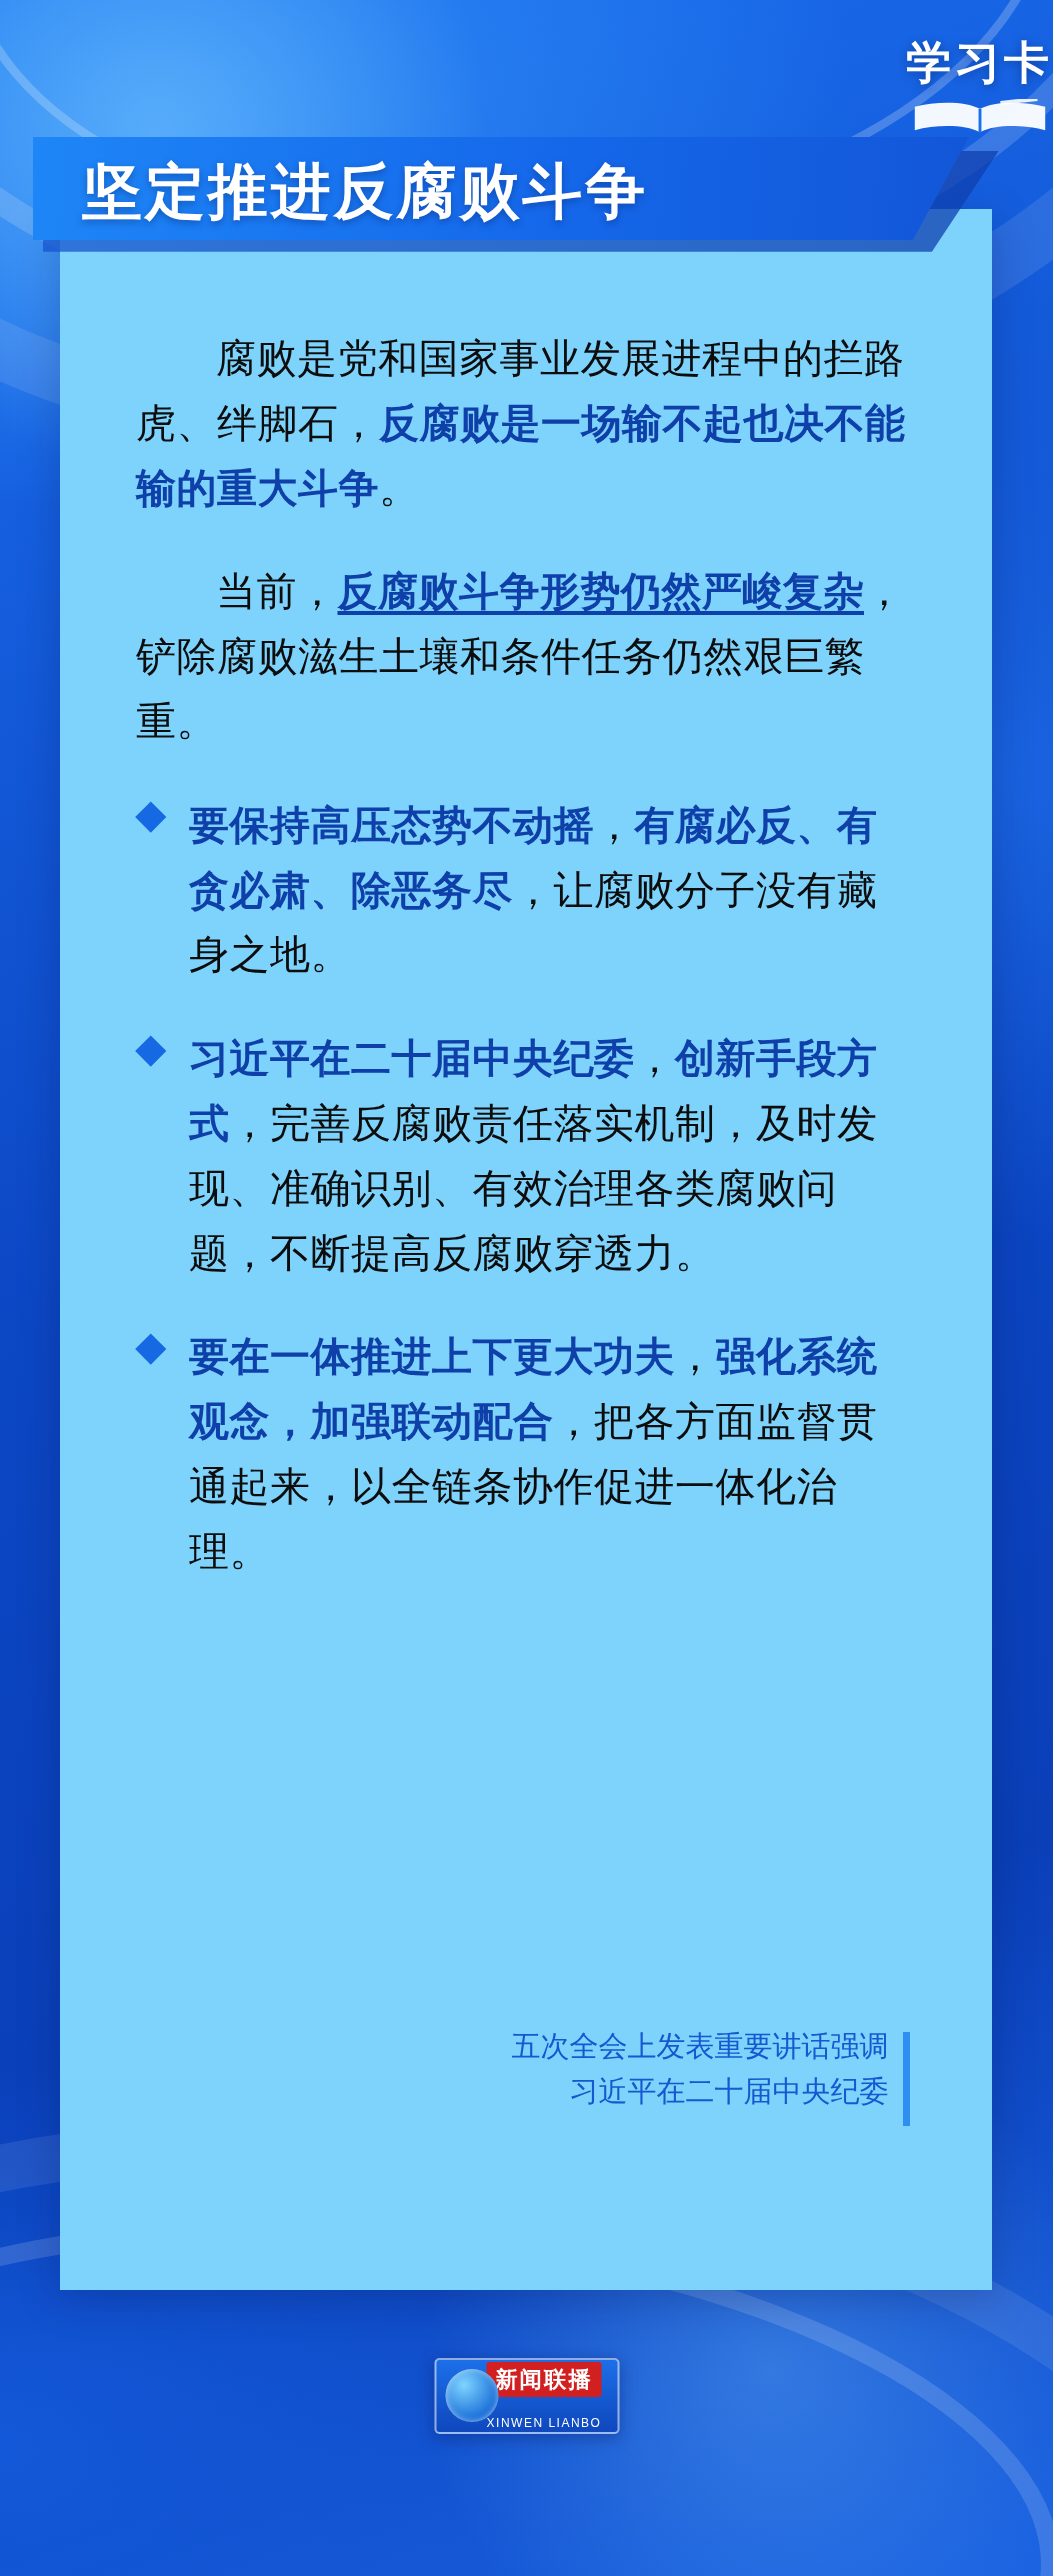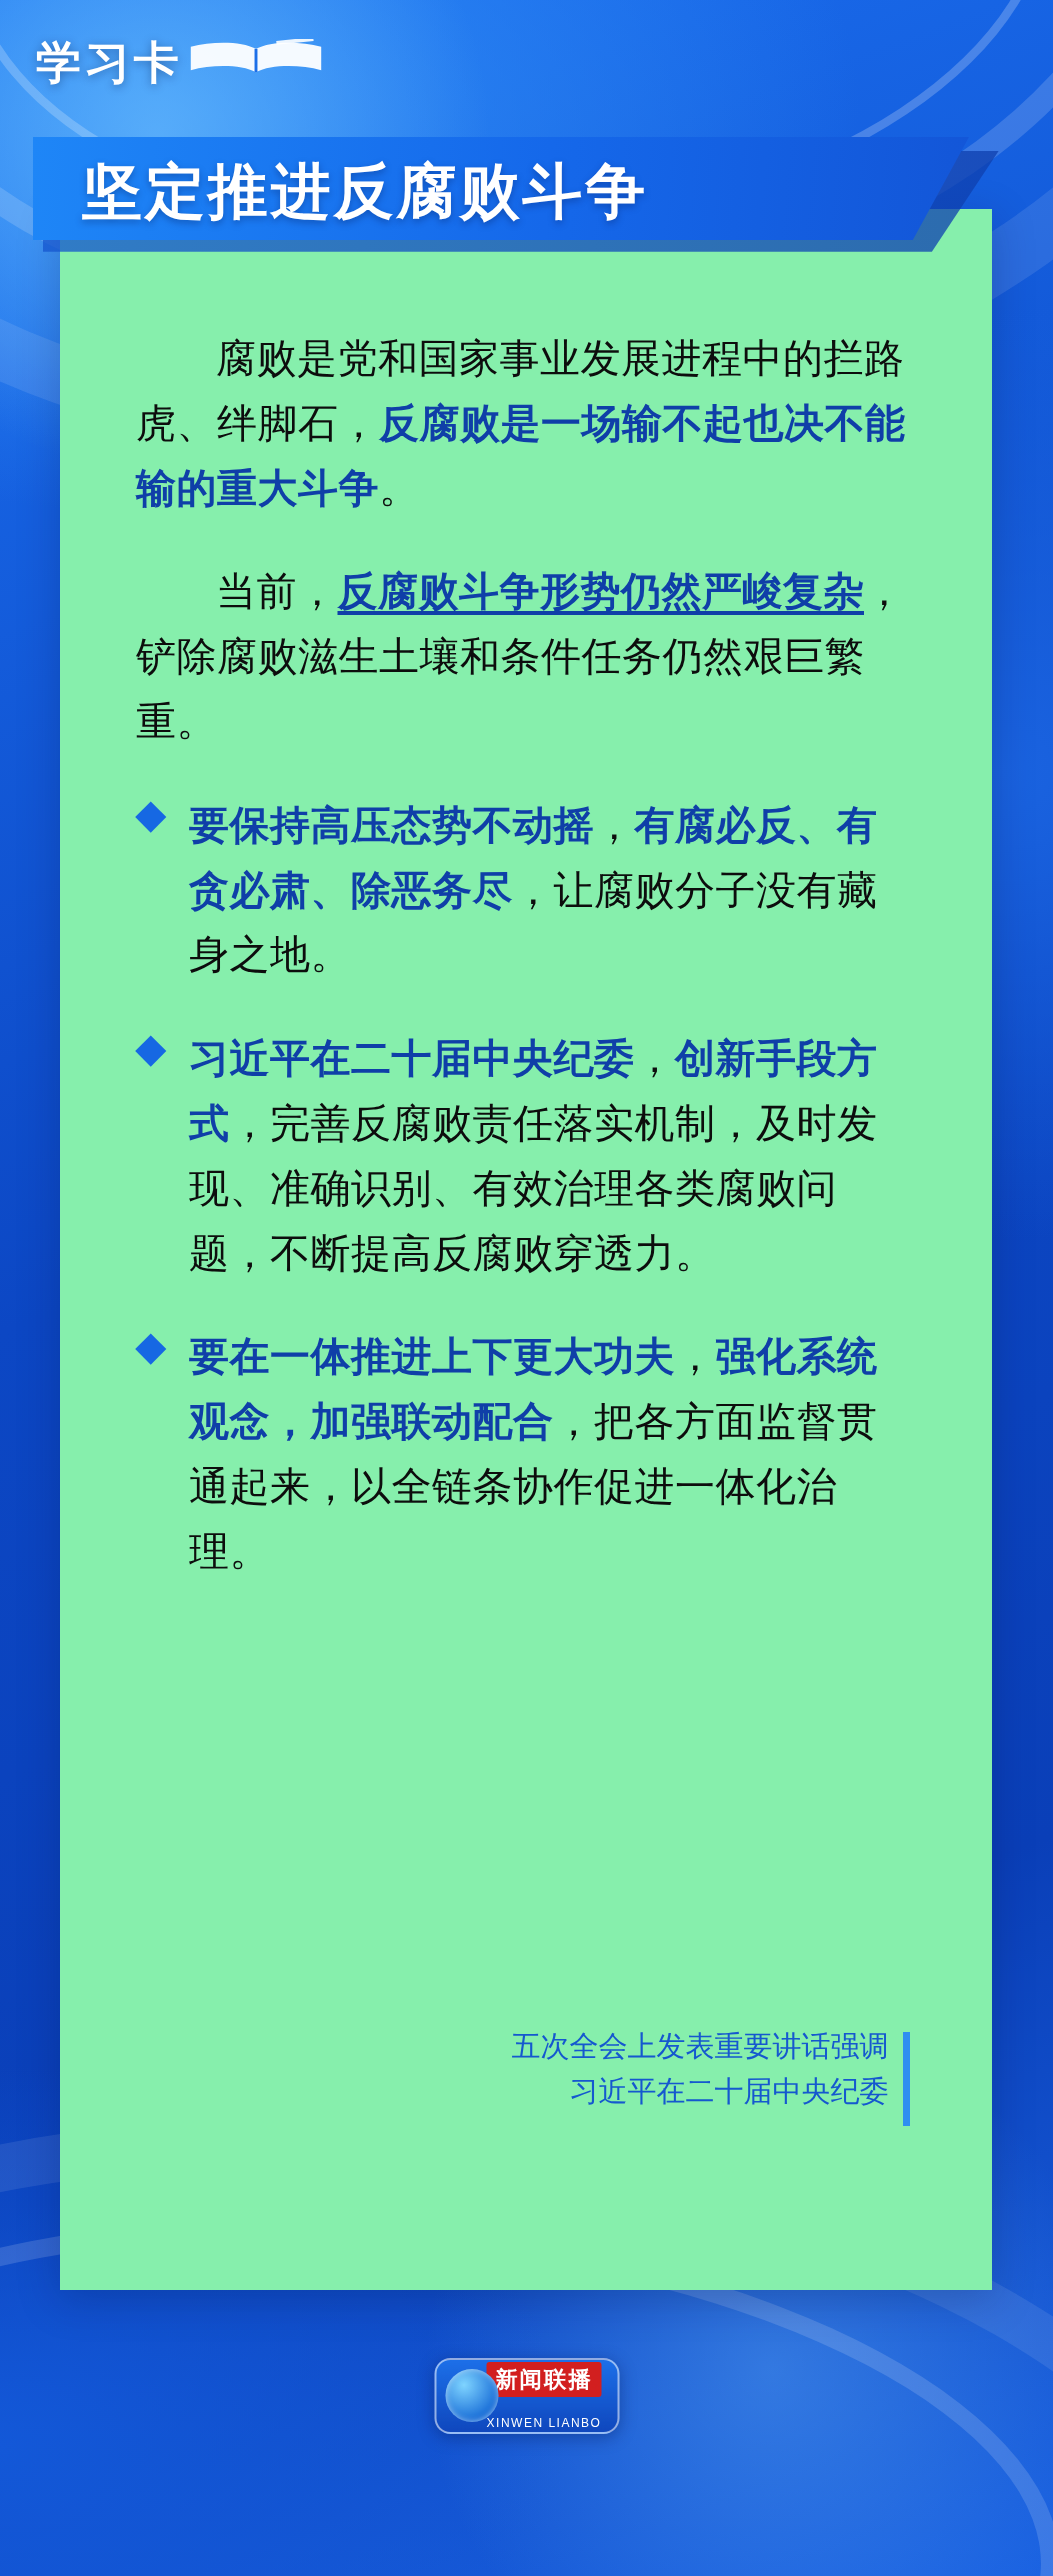--- a/index.html
+++ b/index.html
@@ -36,21 +36,21 @@
   }
   .glow2{
     position:absolute;width:878px;height:605px;left:332px;top:2068px;
     background:radial-gradient(circle,rgba(110,190,255,.35) 0%,rgba(110,190,255,0) 65%);
     border-radius:50%;
   }
 
   
   .logo{
     position:absolute;top:33px;left:0;right:0;
-    display:flex;flex-direction:row;align-items:flex-start;padding-left:36px;
+    display:flex;flex-direction:column;align-items:flex-end;
   }
   .logo-text{
     color:#fff;font-size:45px;font-weight:bold;letter-spacing:3.9px;
     text-shadow:0 2px 9.8px rgba(0,20,70,.4);
     font-family:"DejaVu Sans","Liberation Sans",sans-serif;
   }
   .logo-book{
     margin-top:5.9px;width:146px;height:39px;position:relative;
   }
   .logo-book svg{display:block;}
@@ -76,21 +76,21 @@
     color:#fff;font-size:60px;font-weight:bold;letter-spacing:2.9px;
     margin-left:49px;
     text-shadow:0 2.9px 7.8px rgba(0,25,90,.35);
     font-family:"DejaVu Sans","Liberation Sans",sans-serif;
     margin-top:8px;
   }
 
   
   .card{
     position:absolute;left:60px;top:209px;width:932px;height:2081px;
-    background:#86efac;
+    background:#7dd3fc;
     box-shadow:0 9.8px 39px rgba(0,20,80,.25);
   }
   .card-inner{
     position:absolute;left:0;top:0;right:0;bottom:0;
     padding:117px 76px 0 76px;
     box-sizing:border-box;
   }
   .para{
     font-size:40px;line-height:1.62;color:#0d0d0d;
     margin:0 0 39px 0;
@@ -124,21 +124,21 @@
     font-family:"DejaVu Serif","Liberation Serif",serif;
     padding-right:21.5px;
   }
   .sign .bar{
     position:absolute;right:0;top:7.8px;width:6.8px;height:94px;background:#2f8ff0;
   }
 
   
   .badge{
     position:absolute;left:50%;transform:translateX(-50%);top:2358px;
-    width:181px;height:72px;border-radius:16px;
+    width:181px;height:72px;border-radius:5px;
     background:linear-gradient(180deg,#1c6fe8,#0f47bd);
     border:2px solid rgba(255,255,255,.55);
     display:flex;align-items:center;justify-content:center;
     box-shadow:0 3.9px 15.6px rgba(0,20,80,.35);
   }
   .badge-globe{
     position:absolute;left:9.8px;top:8.8px;width:53px;height:53px;border-radius:50%;
     background:radial-gradient(circle at 35% 30%,#7fd4ff,#1a6fd8 70%);
     box-shadow:inset 0 0 5.9px rgba(255,255,255,.6);
   }

